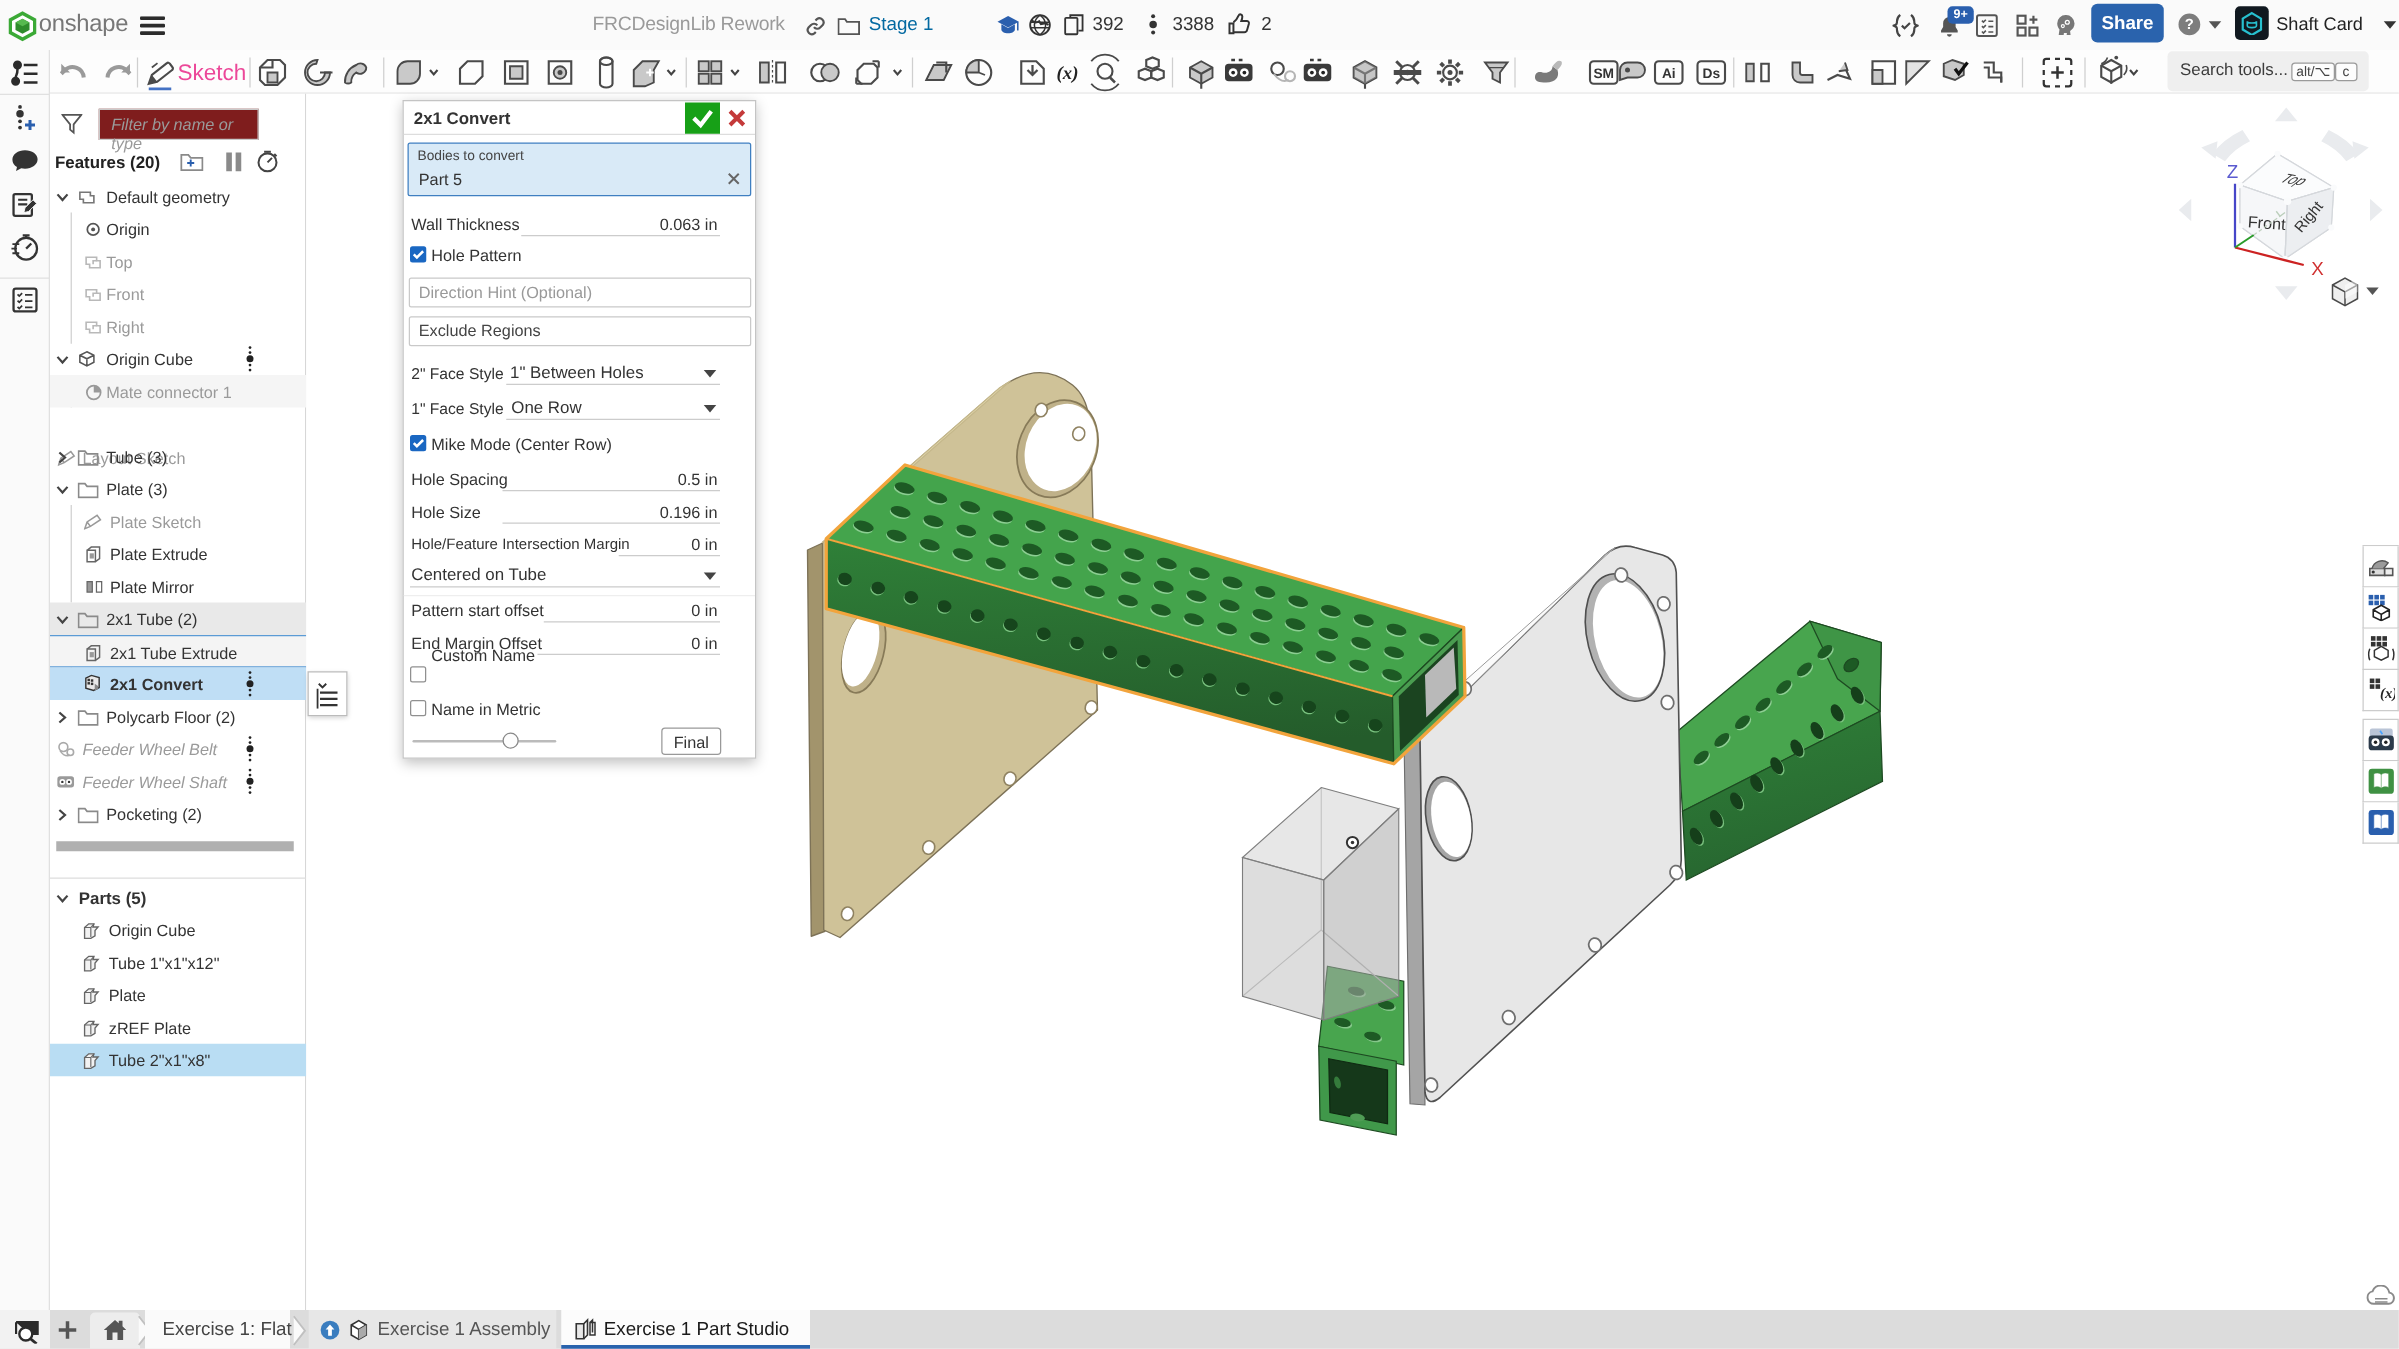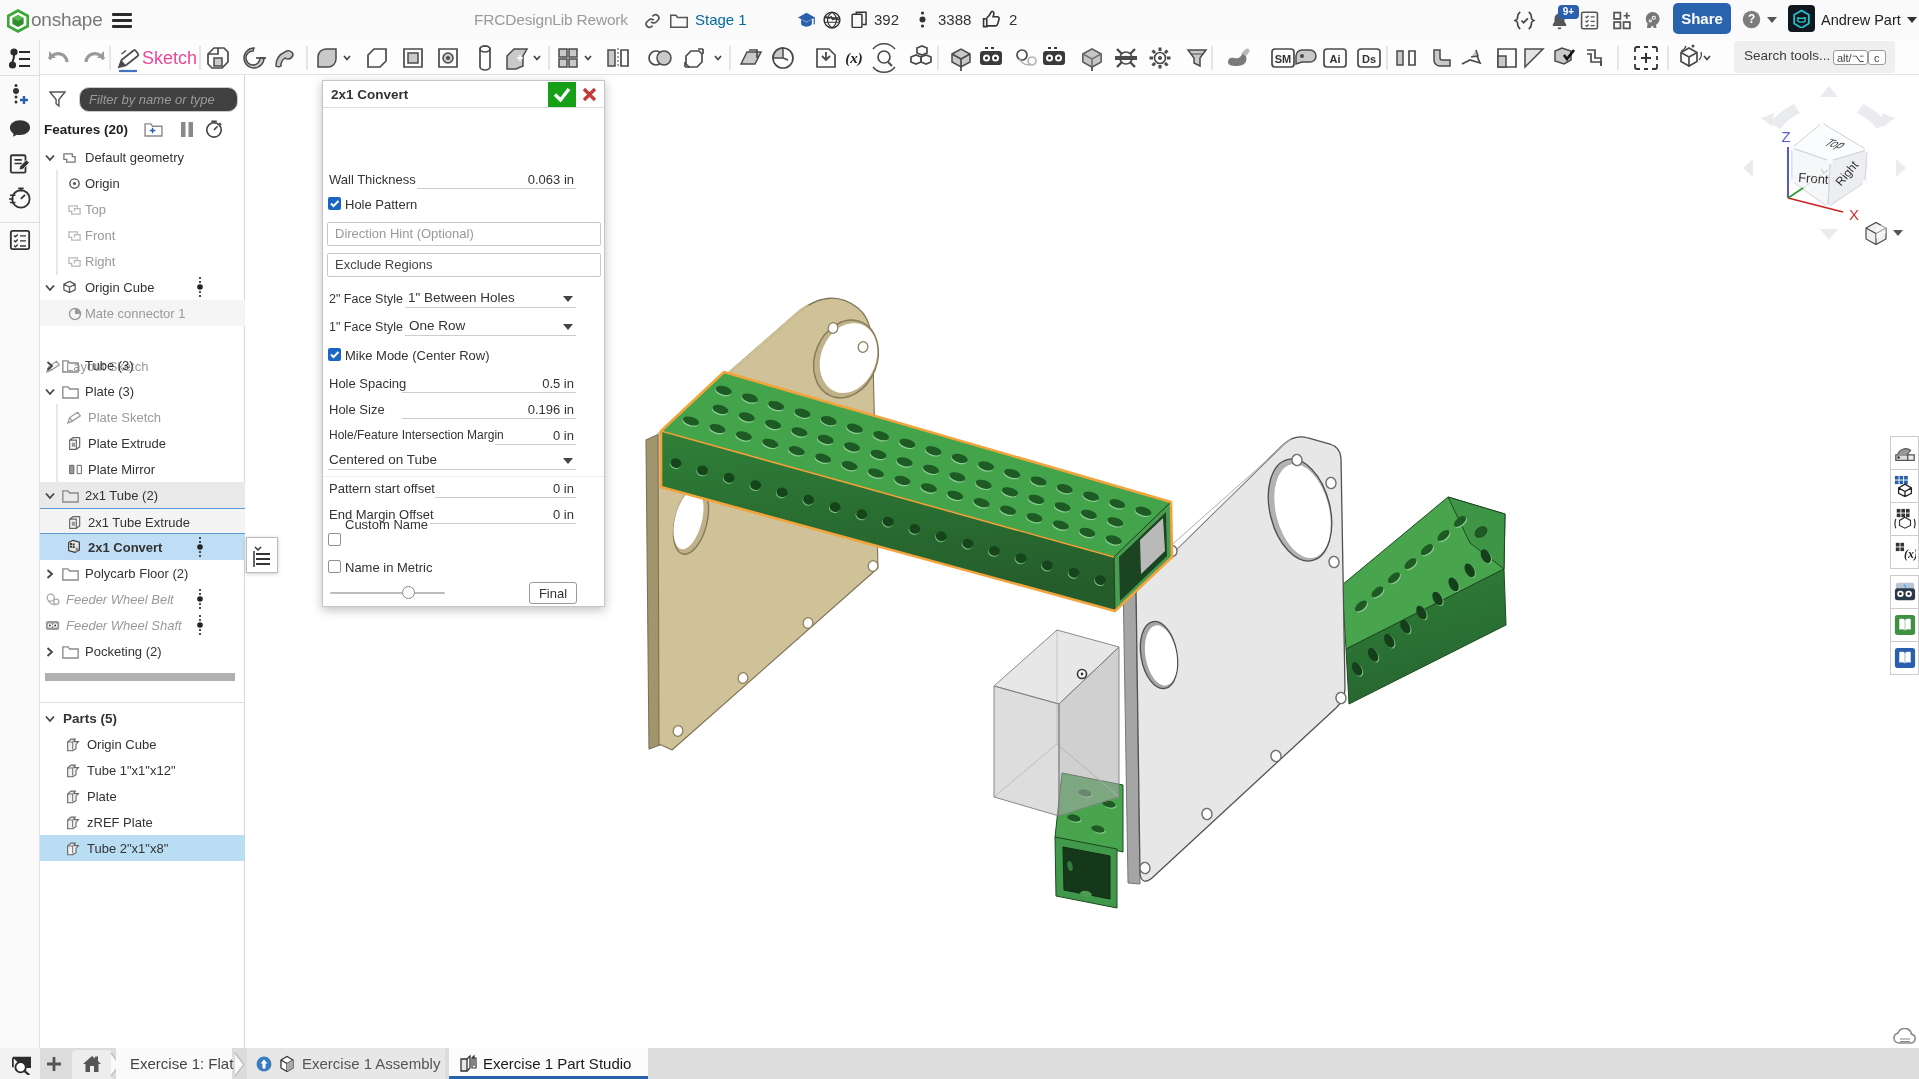--- a/index.html
+++ b/index.html
@@ -109,21 +109,21 @@
 <svg class="abs" style="left:1742px;top:10px" width="19" height="19" viewBox="0 0 24 24">
       <circle cx="12" cy="12" r="11" fill="#7d7d7d"></circle>
       <text x="12" y="17" font-size="15" font-weight="bold" fill="#fff" text-anchor="middle" font-family="Liberation Sans">?</text>
     </svg>
 <div class="caret" style="left:1767px;top:17px;border-top-color:#555;"></div>
 <div class="abs" style="left:1788px;top:5px;width:27px;height:27px;background:#10181f;border-radius:4px;"></div>
 <svg class="abs" style="left:1792px;top:9px" width="19" height="19" viewBox="0 0 26 26">
       <path d="M13 2 L23 8 V20 L13 26 L3 20 V8 Z" fill="none" stroke="#27c0cf" stroke-width="2.4"></path>
       <path d="M8 16 c0,2.5 10,2.5 10,0 M8 11 c0,2.5 10,2.5 10,0 M8 11 v5 M18 11 v5" stroke="#27c0cf" stroke-width="1.8" fill="none"></path>
     </svg>
-<span class="tbtxt" style="left:1821px;font-size:14.5px;color:#222;">Andrew Part</span>
+<span class="tbtxt" style="left:1821px;font-size:14.5px;color:#222;">Shaft Card</span>
 <div class="caret" style="left:1907px;top:17px;border-top-color:#333;"></div>
 </div>
 <div id="toolbar"></div>
 <svg class="abs" style="left:0;top:40px" width="1919" height="36" viewBox="0 40 1919 36">
     <line x1="110" y1="46" x2="110" y2="70" stroke="#cfcfcf" stroke-width="1"></line>
     <line x1="200" y1="46" x2="200" y2="70" stroke="#cfcfcf" stroke-width="1"></line>
     <line x1="307" y1="46" x2="307" y2="70" stroke="#cfcfcf" stroke-width="1"></line>
     <line x1="549" y1="46" x2="549" y2="70" stroke="#cfcfcf" stroke-width="1"></line>
     <line x1="730" y1="46" x2="730" y2="70" stroke="#cfcfcf" stroke-width="1"></line>
     <line x1="938" y1="46" x2="938" y2="70" stroke="#cfcfcf" stroke-width="1"></line>
@@ -407,21 +407,21 @@
 <g stroke="#d0d0d0" stroke-width="1">
 <line x1="17" y1="95" x2="17" y2="200"></line>
         <line x1="17" y1="225" x2="17" y2="251"></line>
 <line x1="17" y1="329" x2="17" y2="407"></line>
         <line x1="17" y1="433" x2="17" y2="485"></line>
 </g>
     </svg>
 <svg class="abs" style="left:9px;top:16px" width="17" height="17" viewBox="0 0 18 18">
       <path d="M1,1 h16 l-6.5,8 v7 l-3,-2.5 v-4.5 z" fill="none" stroke="#555" stroke-width="1.5"></path>
     </svg>
-<div class="abs" style="left:39px;top:12px;width:159px;height:25px;border:1px solid #c9c9c9;border-radius:10px;background:#404040;">
+<div class="abs" style="left:39px;top:12px;width:128px;height:25px;border:1px solid #c9c9c9;border-radius:0;background:#7f1d1d;">
 <span class="abs" style="left:9px;top:4px;font-size:13px;color:#9a9a9a;font-style:italic;">Filter by name or type</span>
     </div>
 <span class="abs" style="left:4px;top:47px;font-size:13.5px;font-weight:bold;color:#222;">Features (20)</span>
 <svg class="abs" style="left:104px;top:47px" width="19" height="15" viewBox="0 0 20 16">
       <path d="M1,2 h6 l2,2.5 h10 v10.5 h-18 z" fill="none" stroke="#8a8a8a" stroke-width="1.5"></path>
       <path d="M6,9 h6 M9,6 v6" stroke="#2a5fae" stroke-width="1.6"></path>
     </svg>
 <svg class="abs" style="left:139px;top:46px" width="16" height="17" viewBox="0 0 16 17">
       <rect x="2" y="1" width="4.5" height="15" fill="#8a8a8a"></rect>
       <rect x="9.5" y="1" width="4.5" height="15" fill="#8a8a8a"></rect>
@@ -1079,20 +1079,27 @@
 </div>
 <div id="dlg">
     <div class="abs" style="left:0;top:0;width:281px;height:27px;border-bottom:1px solid #ddd;"></div>
     <span class="abs" style="left:8px;top:6px;font-weight:bold;font-size:13.5px;">2x1 Convert</span>
     <div class="abs" style="left:225px;top:1px;width:28px;height:25px;background:#17a017;"><svg width="28" height="25" viewBox="0 0 28 25">
         <path d="M7,12.5 l5.5,5.5 L21,7" stroke="#fff" stroke-width="3.4" fill="none"></path>
       </svg></div>
     <svg class="abs" style="left:258px;top:5px" width="17" height="17" viewBox="0 0 17 17">
       <path d="M3,3 L14,14 M14,3 L3,14" stroke="#c43a3a" stroke-width="3.2"></path>
     </svg>
+    <div class="abs" style="left:3px;top:33px;width:275px;height:43px;background:#d9eaf7;border:1.5px solid #3f7fc1;border-radius:2px;">
+<span class="abs" style="left:7px;top:4px;font-size:11px;color:#444;">Bodies to convert</span>
+<span class="abs" style="left:8px;top:21px;font-size:13px;">Part 5</span>
+<svg class="abs" style="left:254px;top:22px" width="12" height="12" viewBox="0 0 12 12">
+        <path d="M2,2 L10,10 M10,2 L2,10" stroke="#666" stroke-width="1.6"></path>
+      </svg>
+    </div>
     <span class="abs" style="left:6px;top:91px;">Wall Thickness</span>
     <span class="abs" style="right:30px;top:91px;">0.063 in</span>
     <div class="dul" style="left:94px;top:107px;width:159px;"></div>
     <div class="cbx on" style="left:5px;top:116px;"><svg width="13" height="13" viewBox="0 0 13 13">
         <path d="M3,6.5 l2.5,2.5 L10.5,4" stroke="#fff" stroke-width="2" fill="none"></path>
       </svg></div>
     <span class="abs" style="left:22px;top:116px;">Hole Pattern</span>
     <div class="din" style="top:141px;color:#999;">Direction Hint (Optional)</div>
     <div class="din" style="top:172px;color:#444;">Exclude Regions</div>
     <span class="abs" style="left:6px;top:211px;font-size:12.5px;">2" Face Style</span>

